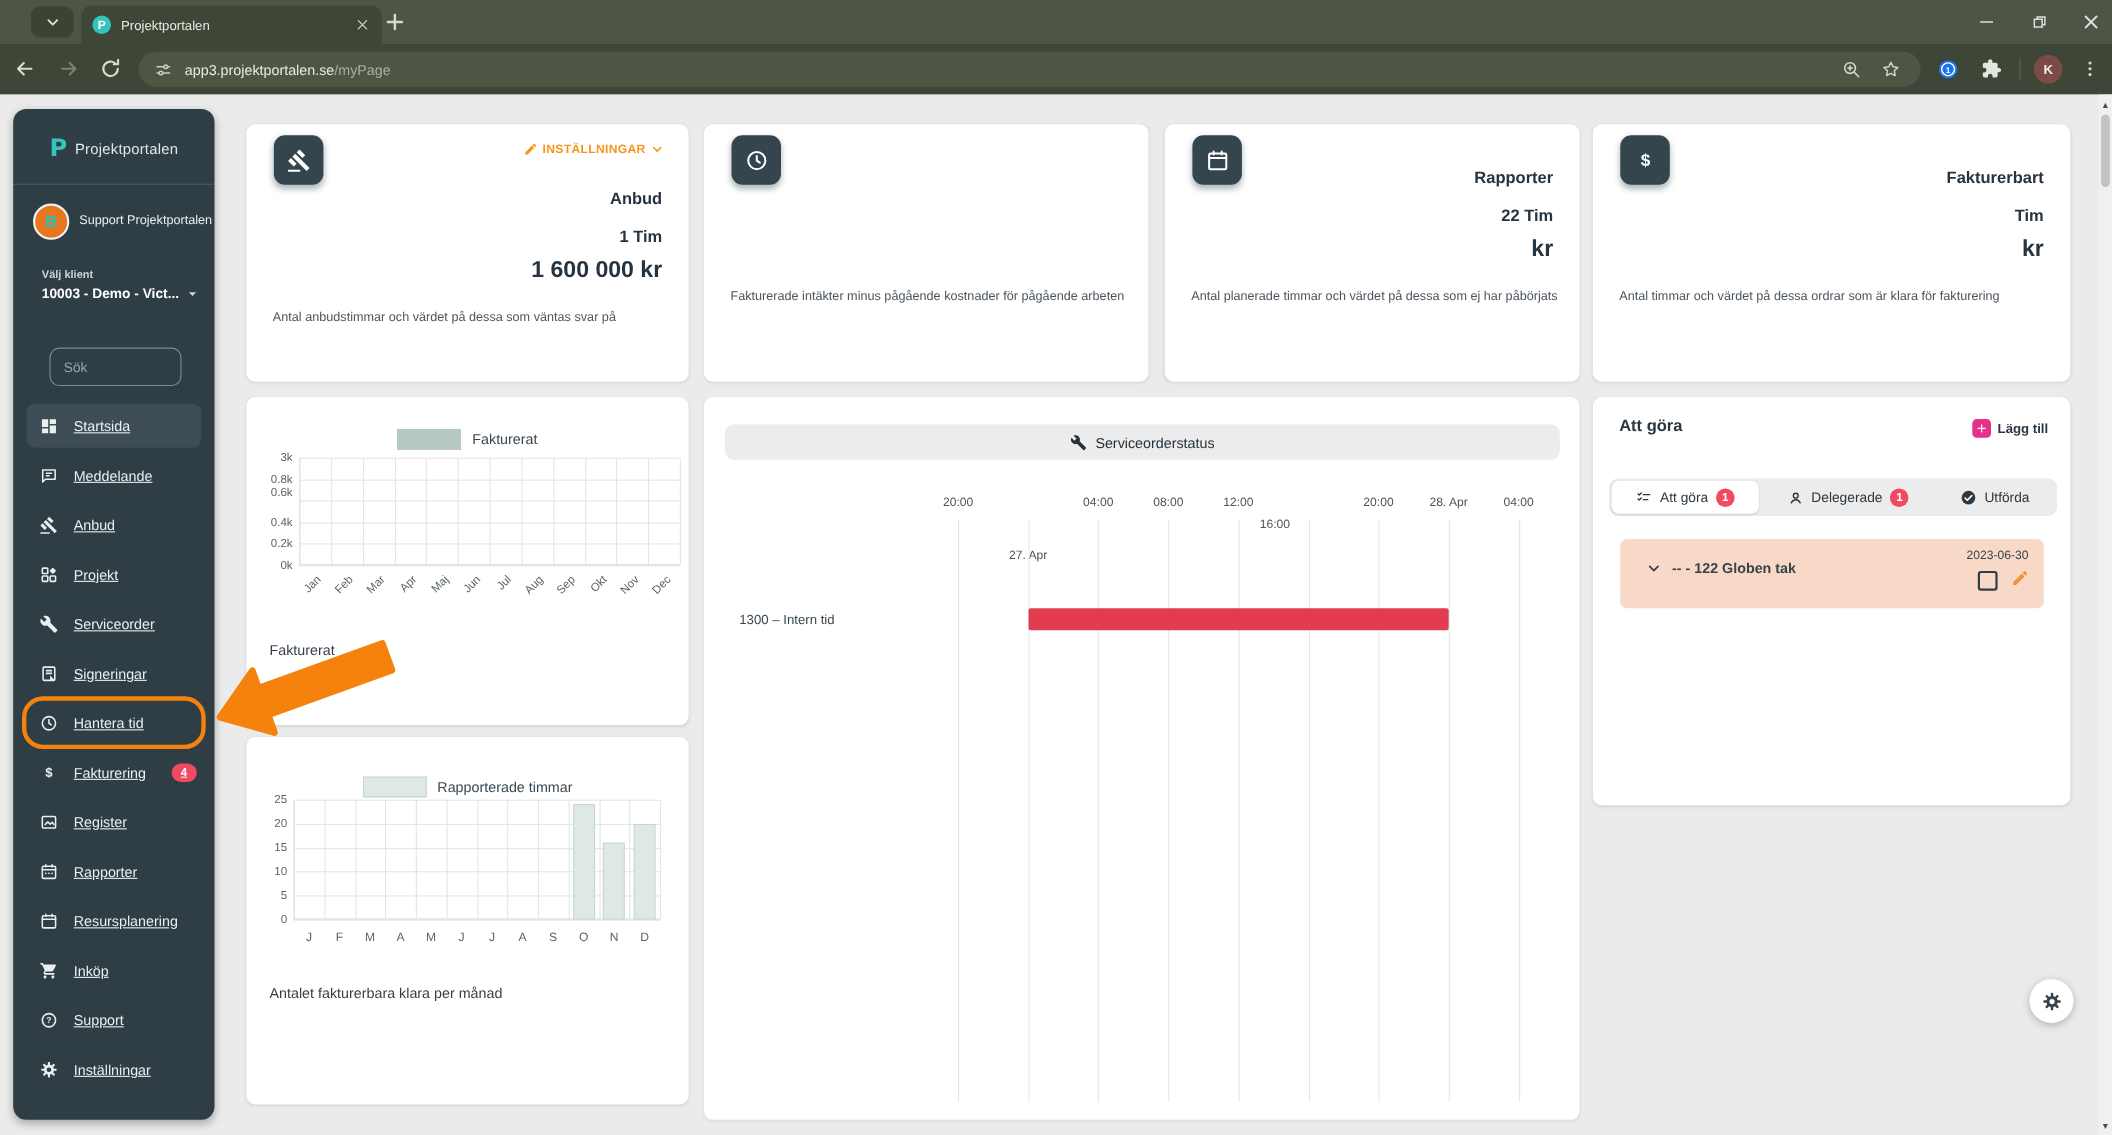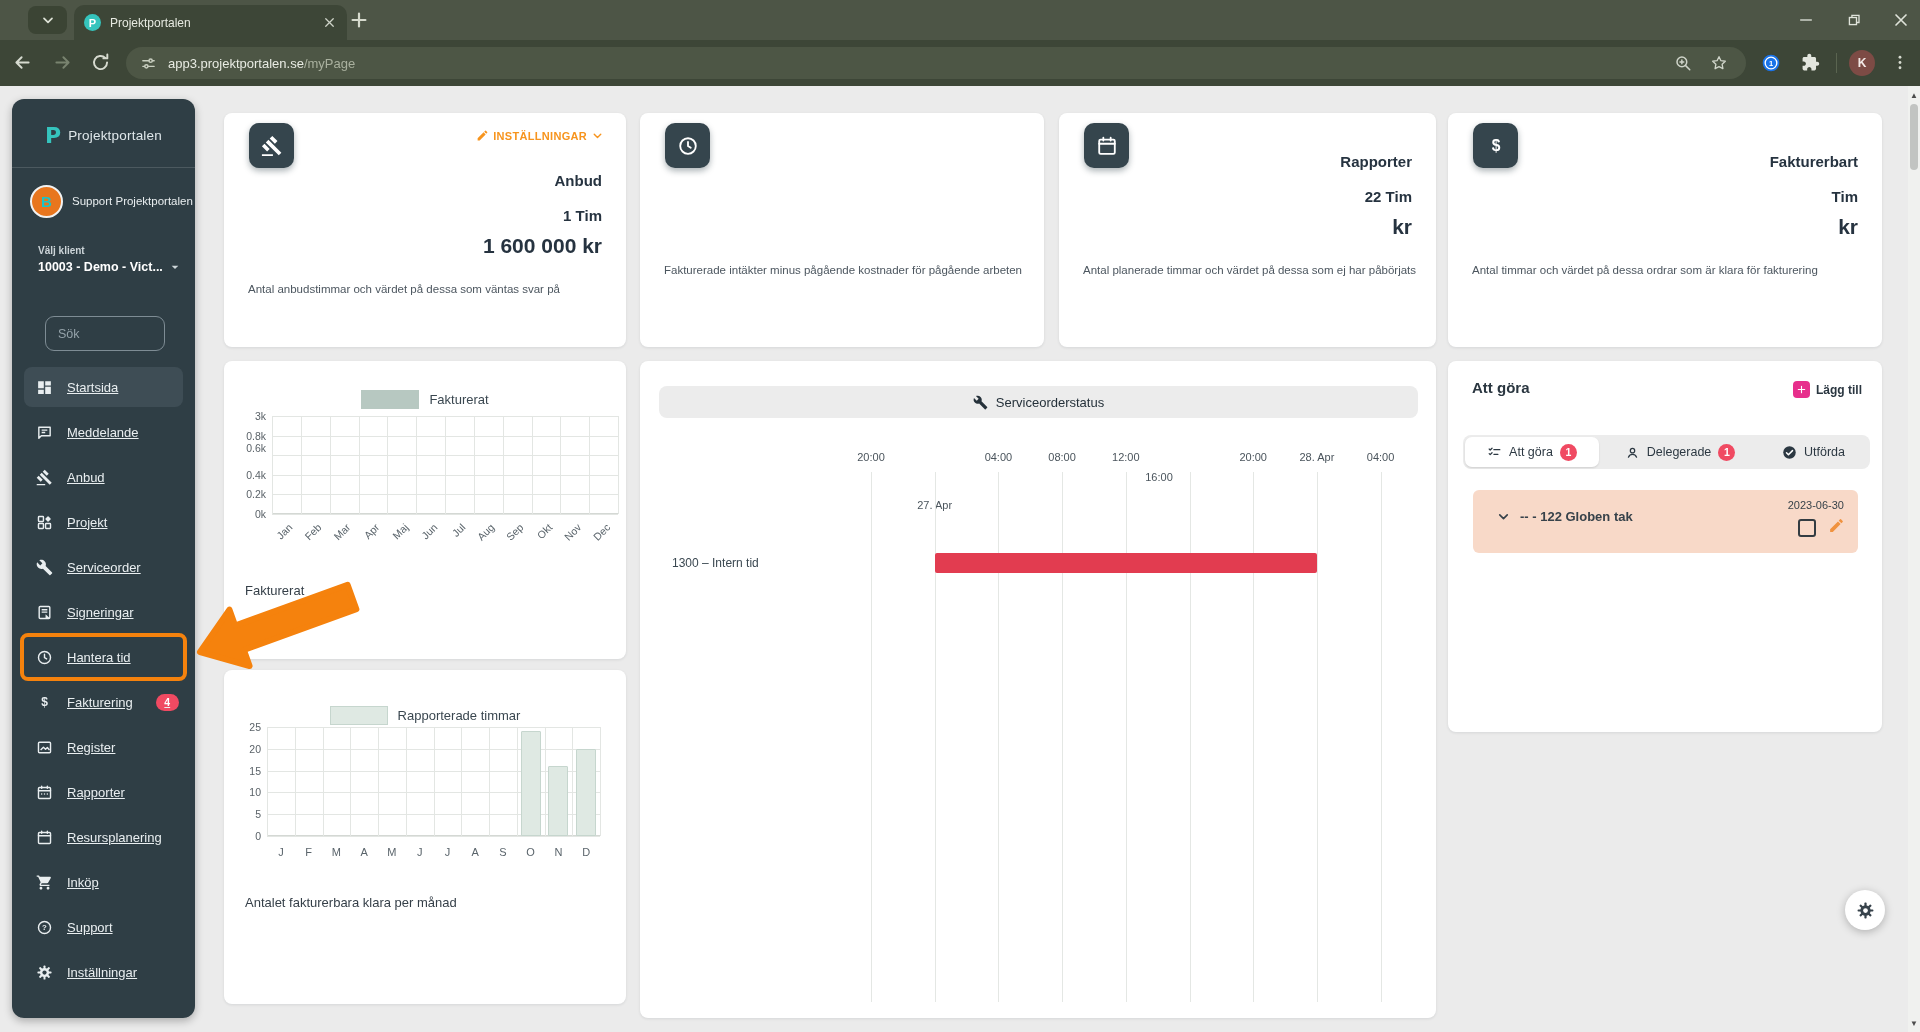--- a/index.html
+++ b/index.html
@@ -58,21 +58,21 @@
   .client-value{position:absolute;left:26px;top:161px;font-size:12.5px;font-weight:bold;color:#fff;white-space:nowrap;}
   .client-caret{position:absolute;right:12px;top:160px;width:16px;height:16px;color:#cdd5d9;}
   .side-search{position:absolute;left:33px;top:217px;width:120px;height:35px;box-sizing:border-box;
     background:transparent;border:1px solid #7e8c94;border-radius:9px;color:#e9eef0;font-size:12.5px;
     padding:0 12px;font-family:"Liberation Sans",sans-serif;outline:none;}
   .side-search::placeholder{color:#94a2a9}
   .side-menu{position:absolute;left:12px;top:268px;width:159px;text-decoration:underline;}
   .side-item{height:40px;margin-bottom:5px;display:flex;align-items:center;gap:14px;
     padding:0 12px;border-radius:8px;font-size:13px;color:#e9eef0;position:relative;}
   .side-item.active{background:#3e4d55;}
-  .side-item.hl{outline:4px solid #f5820d;border-radius:4px;}
+  .side-item.hl{outline:4px solid #f5820d;border-radius:15px;}
   .s-icon{width:17px;height:17px;color:#e9eef0;flex:none;}
   .s-label{white-space:nowrap;}
   .s-badge{margin-left:9px;min-width:17px;height:17px;border-radius:9px;background:#f04a62;color:#fff;
     font-size:10.5px;font-weight:bold;display:flex;align-items:center;justify-content:center;padding:0 3px;}
 
   
   .stat-card{top:27px;height:234px;}
   .sc-0{left:224px;width:402px}.sc-1{left:640px;width:404px}.sc-2{left:1059px;width:377px}.sc-3{left:1448px;width:434px}
   .tile{position:absolute;left:25px;top:10px;width:45px;height:45px;border-radius:10px;background:#35454d;
     box-shadow:0 3px 6px rgba(20,40,48,.35);display:flex;align-items:center;justify-content:center;color:#fff;}

